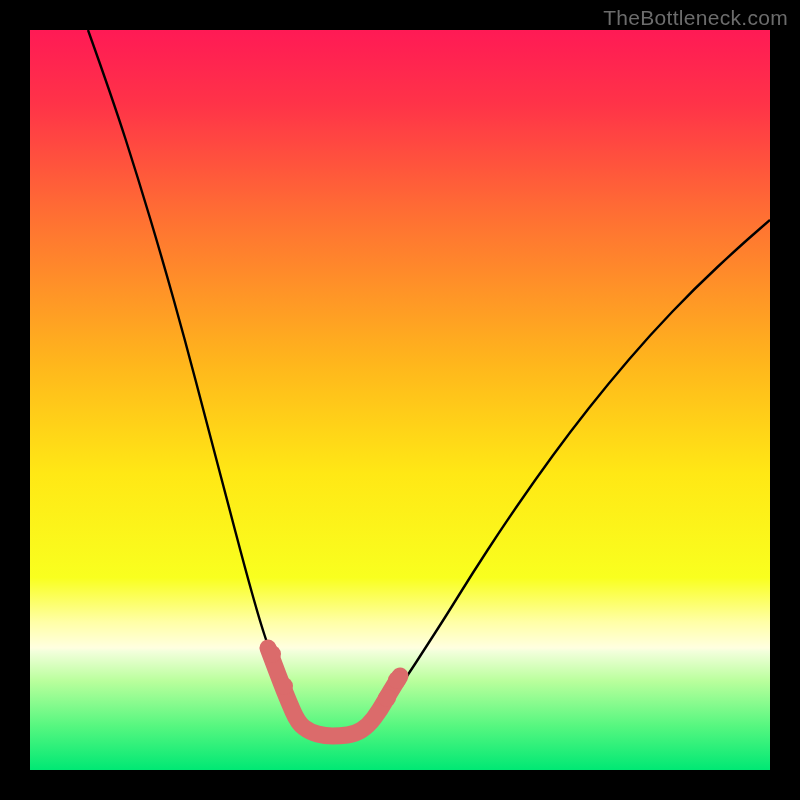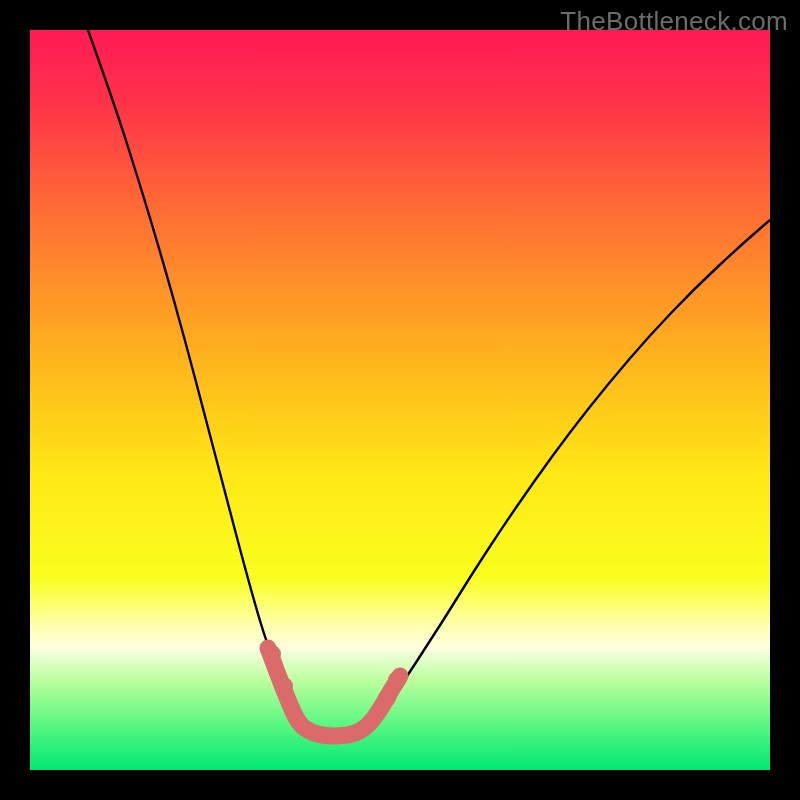--- a/index.html
+++ b/index.html
@@ -23,21 +23,21 @@
     top: 30px;
     width: 740px;
     height: 740px;
     overflow: hidden;
   }
   .watermark {
     position: absolute;
     top: 6px;
     right: 12px;
     color: #6c6c6c;
-    font-size: 26px;
+    font-size: 21px;
     font-weight: 500;
     letter-spacing: 0.3px;
     z-index: 5;
   }
   svg {
     display: block;
   }
 </style>
 </head>
 <body>

